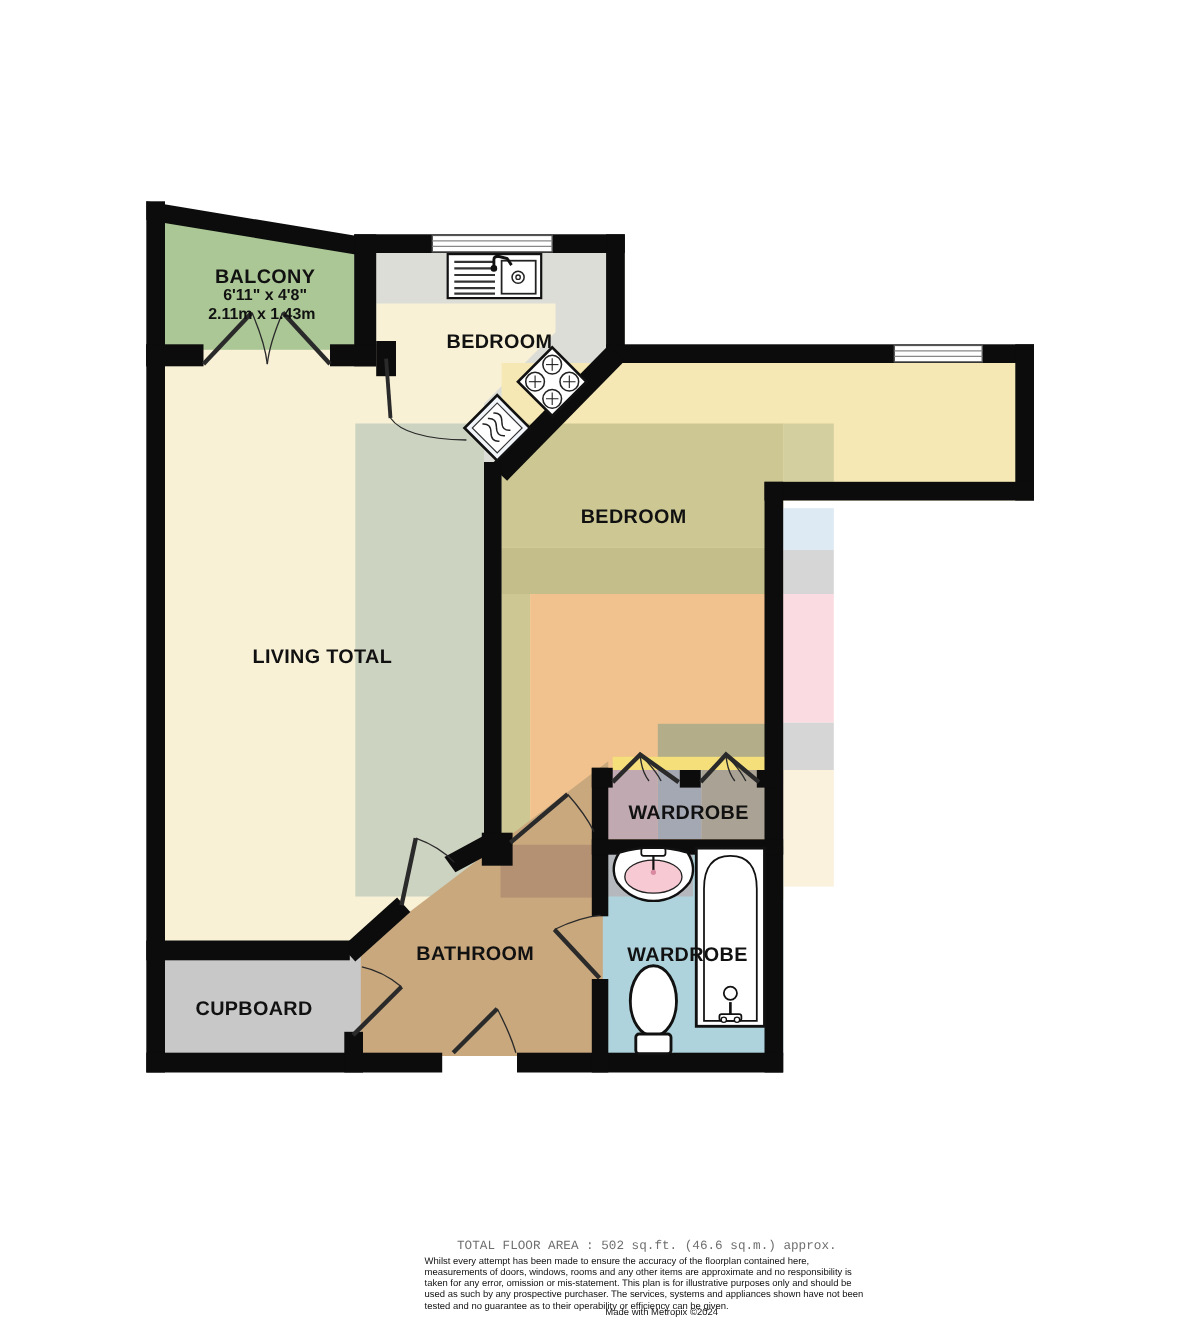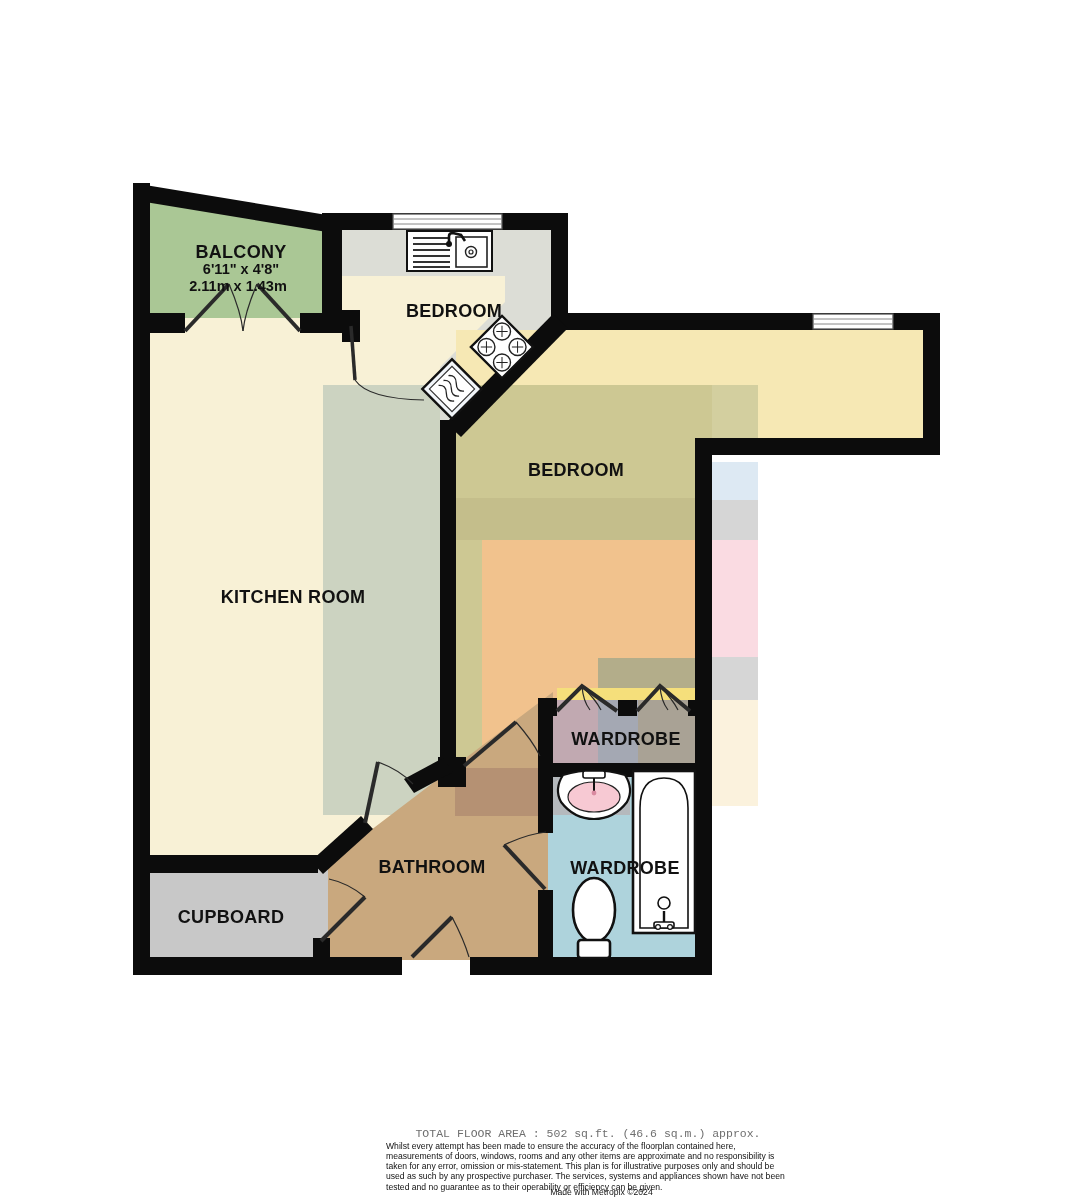--- a/index.html
+++ b/index.html
@@ -218,21 +218,21 @@
     </g>
   </svg>
 
 
   <div class="room-label" style="left:241px;top:252px;">BALCONY</div>
   <div class="room-dims" style="left:241px;top:269px;">6'11" x 4'8"</div>
   <div class="room-dims" style="left:238px;top:286px;">2.11m x 1.43m</div>
 
   <div class="room-label" style="left:454px;top:311px;">BEDROOM</div>
   <div class="room-label" style="left:576px;top:470px;">BEDROOM</div>
-  <div class="room-label" style="left:293px;top:597px;">KITCHEN ROOM</div>
+  <div class="room-label" style="left:293px;top:597px;">LIVING TOTAL</div>
   <div class="room-label" style="left:626px;top:739px;">WARDROBE</div>
   <div class="room-label" style="left:432px;top:867px;">BATHROOM</div>
   <div class="room-label" style="left:625px;top:868px;">WARDROBE</div>
   <div class="room-label" style="left:231px;top:917px;">CUPBOARD</div>
 
   <div class="footer-total" style="left:588px;top:1133px;font-family:Liberation Mono, monospace;">TOTAL FLOOR AREA : 502 sq.ft. (46.6 sq.m.) approx.</div>
   <div class="footer-disclaimer">Whilst every attempt has been made to ensure the accuracy of the floorplan contained here, measurements of doors, windows, rooms and any other items are approximate and no responsibility is taken for any error, omission or mis-statement. This plan is for illustrative purposes only and should be used as such by any prospective purchaser. The services, systems and appliances shown have not been tested and no guarantee as to their operability or efficiency can be given.</div>
   <div class="footer-credit" style="left:588px;top:1187px;padding-left:27px;">Made with Metropix ©2024</div>
 </div>
 

